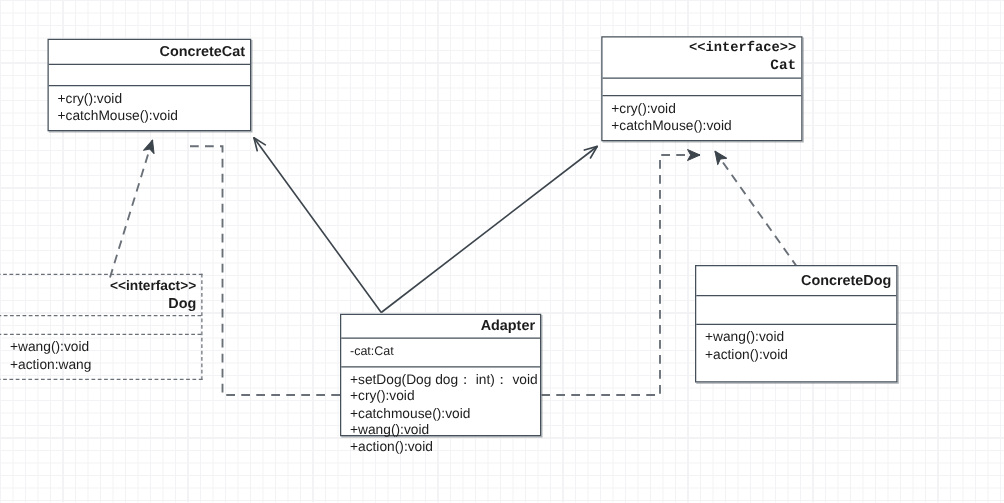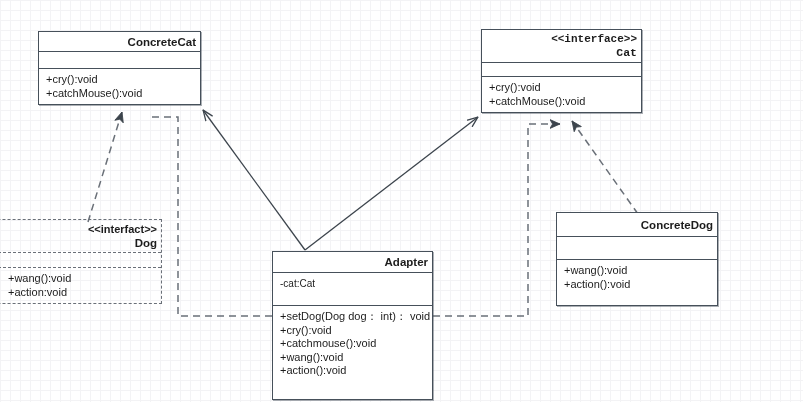--- a/index.html
+++ b/index.html
@@ -141,36 +141,36 @@
   </div>
 
   <div class="uml-class dashed" style="left:-48px; top:219px; width:210px; height:85px;">
     <div class="uml-name" style="height:33px;">
       <span class="uml-stereotype">&lt;&lt;interfact&gt;&gt;</span>
       <span>Dog</span>
     </div>
     <div class="uml-attrs" style="height:17px;"></div>
     <div class="uml-ops" style="padding-left:55px;">
       <div class="member">+wang():void</div>
-      <div class="member">+action:void</div>
+      <div class="member">+action:wang</div>
     </div>
   </div>
 
   <div class="uml-class" style="left:556px; top:212px; width:162px; height:94px;">
     <div class="uml-name" style="height:24px;">
       <span>ConcreteDog</span>
     </div>
     <div class="uml-attrs" style="height:23px;"></div>
     <div class="uml-ops">
       <div class="member">+wang():void</div>
       <div class="member">+action():void</div>
     </div>
   </div>
 
-  <div class="uml-class" style="left:272px; top:251px; width:161px; height:149px;">
+  <div class="uml-class" style="left:272px; top:251px; width:161px; height:98px;">
     <div class="uml-name" style="height:21px;">
       <span>Adapter</span>
     </div>
     <div class="uml-attrs" style="height:33px;">
       <div class="member">-cat:Cat</div>
     </div>
     <div class="uml-ops">
       <div class="member">+setDog(Dog dog： int)： void</div>
       <div class="member">+cry():void</div>
       <div class="member">+catchmouse():void</div>

